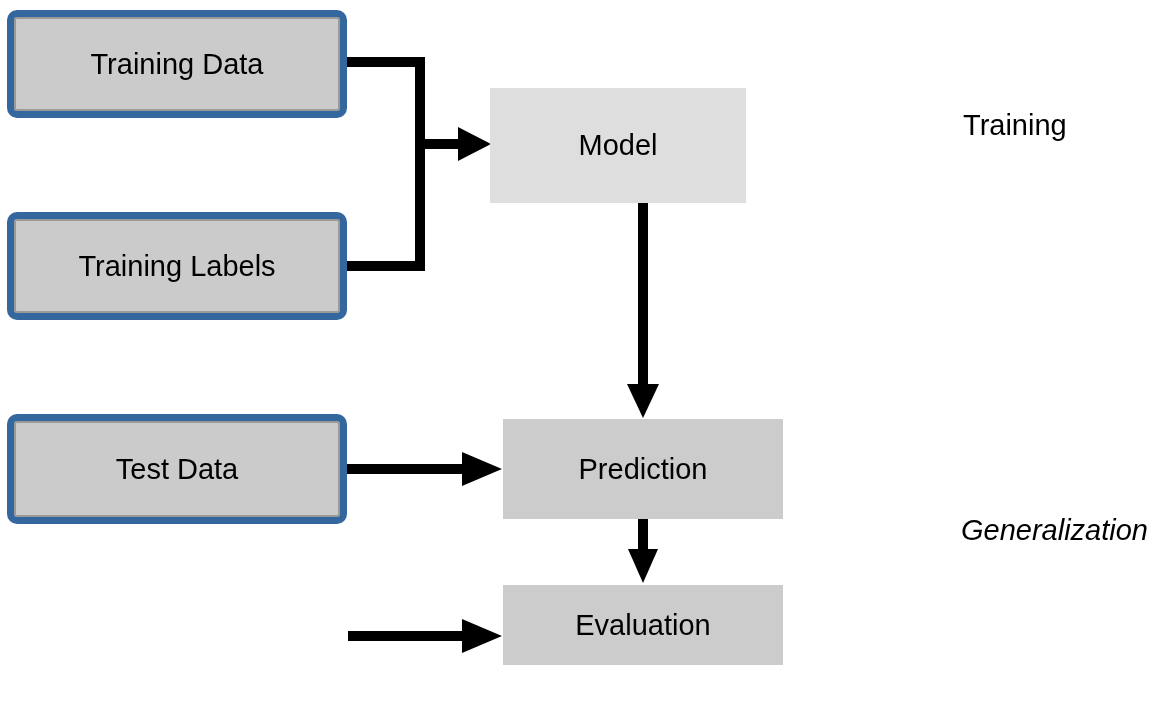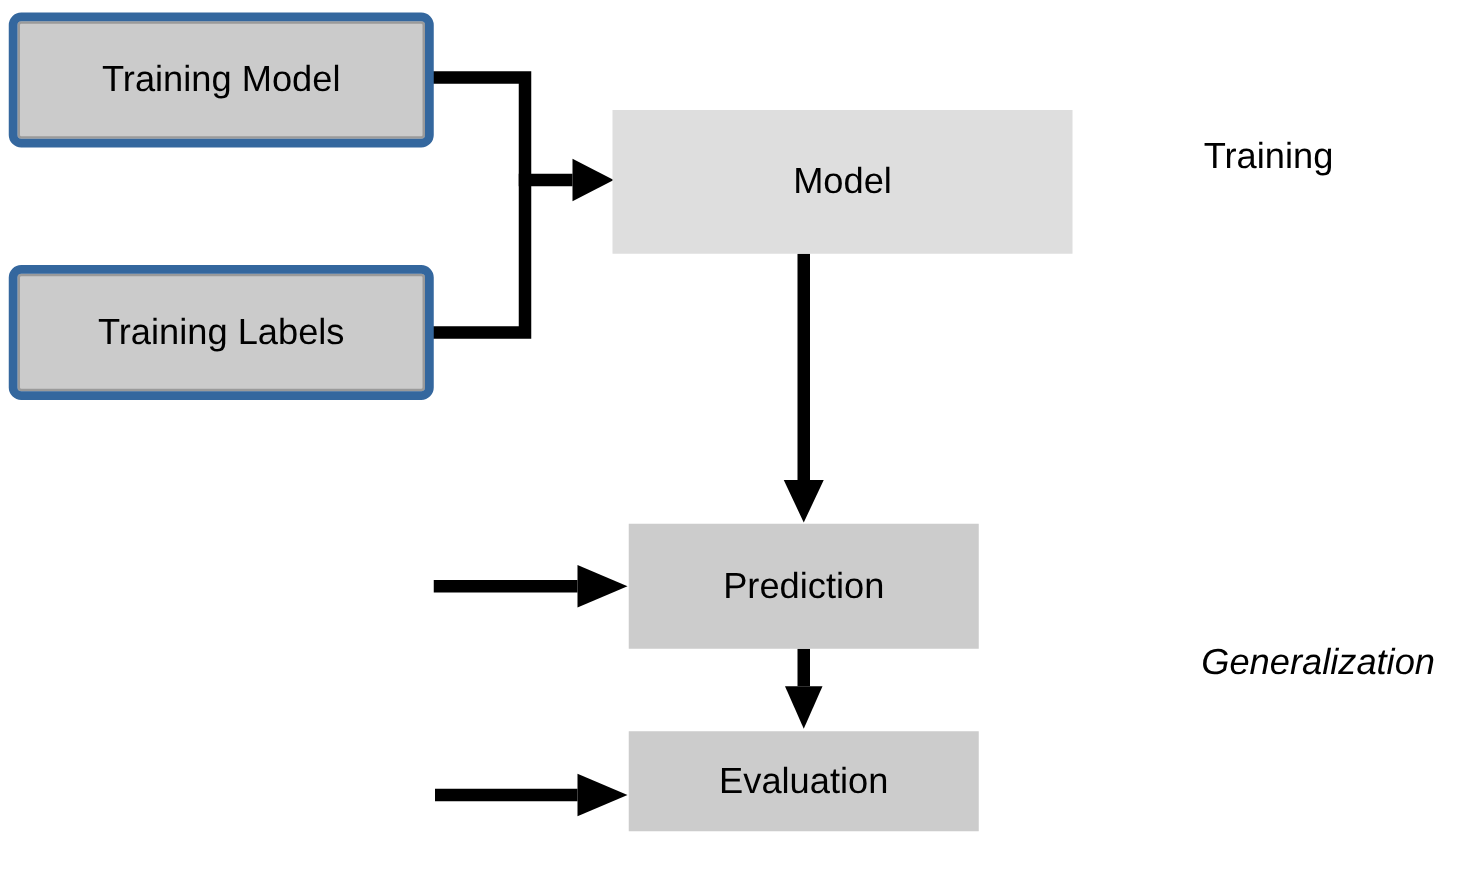--- a/index.html
+++ b/index.html
@@ -49,31 +49,34 @@
     <polygon class="head" points="462,452 462,486 502,469"></polygon>
 
     <path class="wire" d="M643 519 L643 549"></path>
     <polygon class="head" points="628,549 658,549 643,583"></polygon>
 
     <path class="wire" d="M348 636 L462 636"></path>
     <polygon class="head" points="462,619 462,653 502,636"></polygon>
   </svg>
 
   <div class="box io" style="left:7px;top:10px;width:340px;height:108px;">
-    <span>Training Model</span>
+    <span>Training Data</span>
   </div>
 
   <div class="box io" style="left:7px;top:212px;width:340px;height:108px;">
     <span>Training Labels</span>
   </div>
 
-  <div class="box model" style="left:490px;top:88px;width:368px;height:115px;">
+  <div class="box model" style="left:490px;top:88px;width:256px;height:115px;">
     <span>Model</span>
   </div>
 
+  <div class="box io" style="left:7px;top:414px;width:340px;height:110px;">
+    <span>Test Data</span>
+  </div>
 
   <div class="box proc" style="left:503px;top:419px;width:280px;height:100px;">
     <span>Prediction</span>
   </div>
 
 
   <div class="box proc" style="left:503px;top:585px;width:280px;height:80px;">
     <span>Evaluation</span>
   </div>
 

